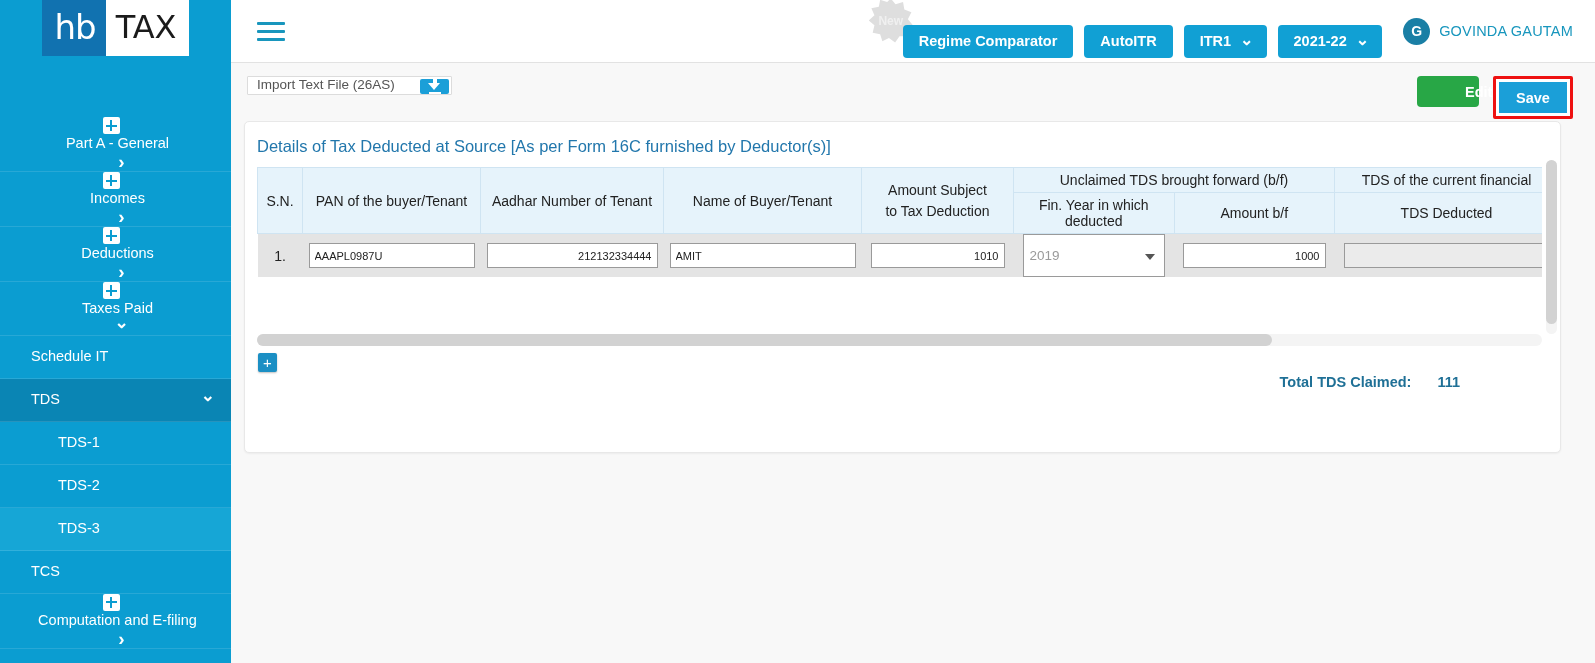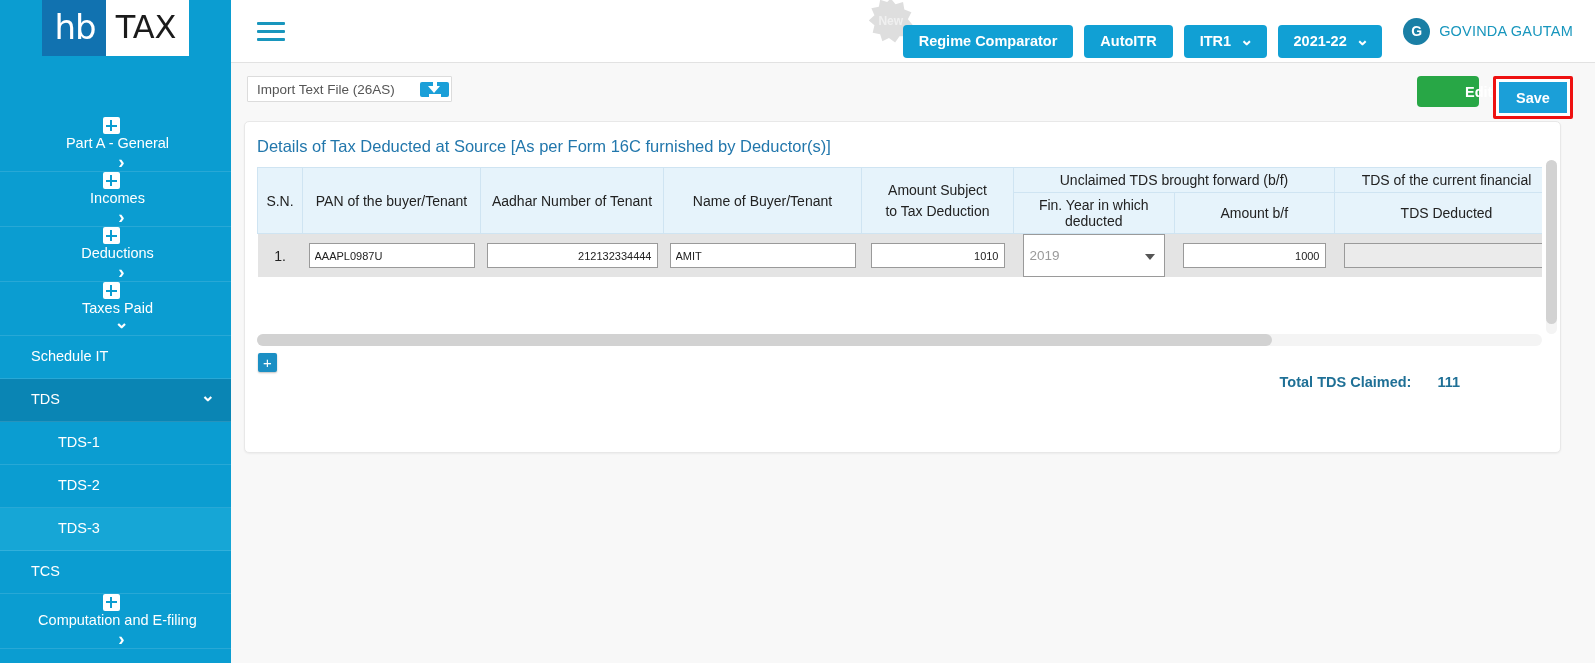--- a/index.html
+++ b/index.html
@@ -145,23 +145,23 @@
     background: #f8f8f8;
   }
 
   #toolbar {
     position: relative; height: 58px;
     padding: 13px 22px 0 16px;
     display: flex; align-items: flex-start;
   }
 
   #import-box {
-    display: flex; align-items: center;
+    display: flex; align-items: flex-start;
     background: #ffffff; border: 1px solid #dcdcdc;
-    height: 26px; width: 205px; border-radius: 1px;
+    height: 19px; width: 205px; border-radius: 1px;
   }
   #import-label {
     flex: 1 1 auto; display: flex; align-items: center;
     padding-left: 9px; font-size: 13.5px; color: #555555;
     white-space: nowrap; overflow: hidden;
   }
   #import-btn {
     flex: 0 0 29px; width: 29px; margin: 2px 2px 2px 0;
     background: #1b9fd8; border-radius: 2px;
     display: flex; align-items: center; justify-content: center;

